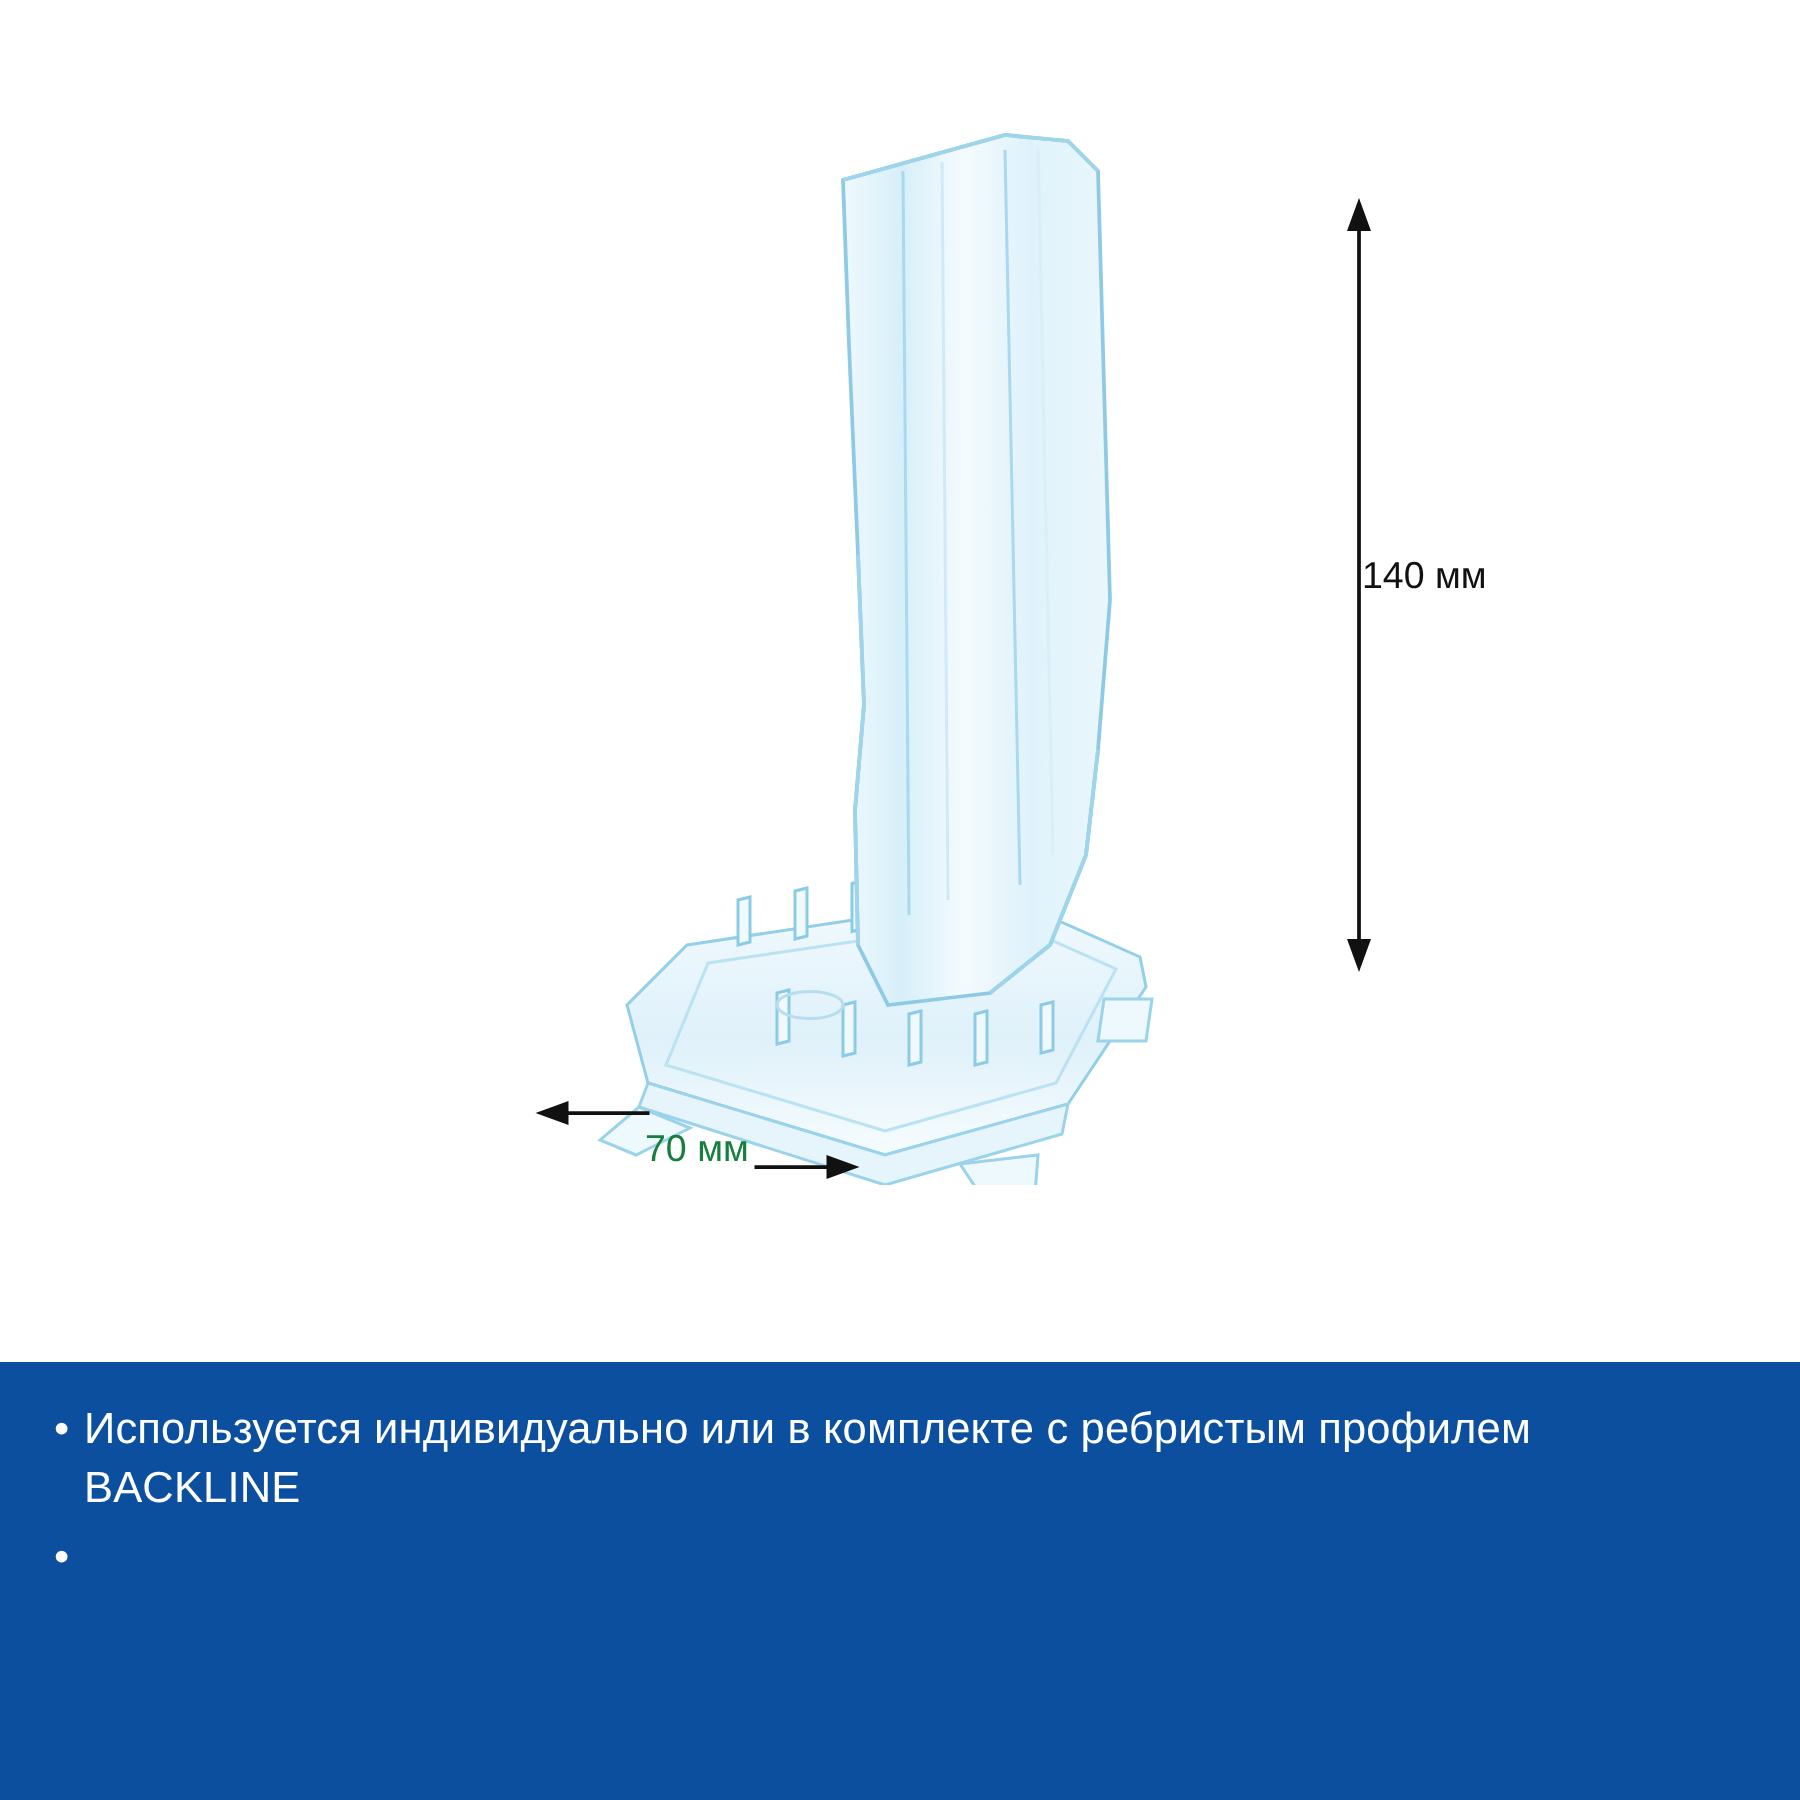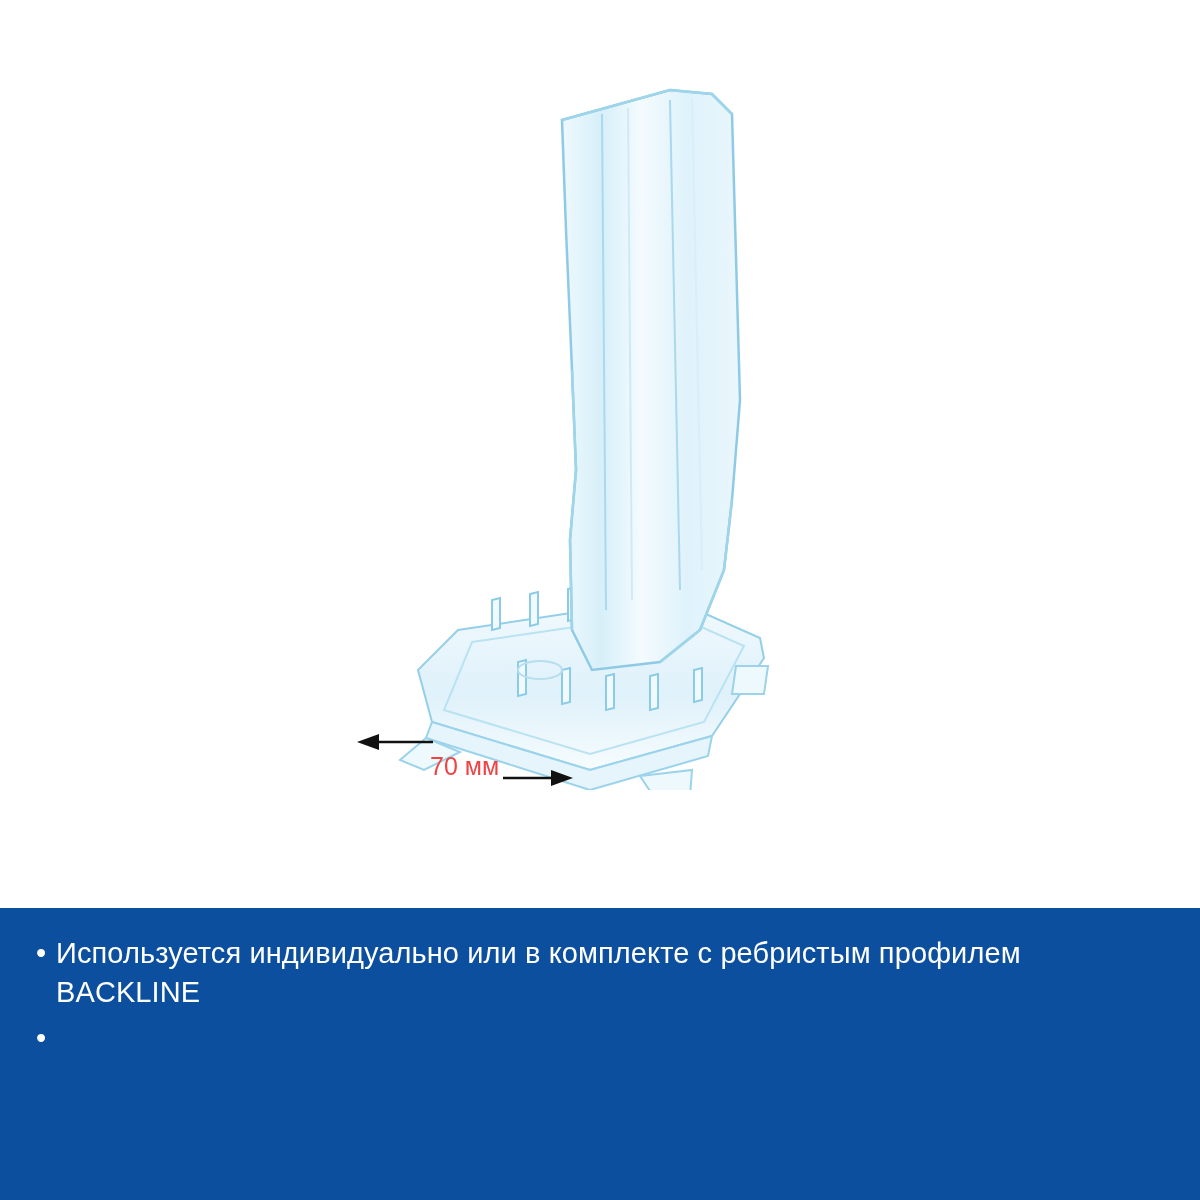--- a/index.html
+++ b/index.html
@@ -61,21 +61,21 @@
     left: 355px;
     top: 720px;
     width: 260px;
     height: 90px;
   }
   .dim-width .label {
     position: absolute;
     left: 75px;
     top: 32px;
     font-size: 25px;
-    color: #ef4444;
+    color: #15803d;
     white-space: nowrap;
   }
 
   
   .feature-panel {
     position: absolute;
     left: 0;
     top: 908px;
     width: 1200px;
     height: 292px;
@@ -167,20 +167,28 @@
         <path d="M352 28 L362 500" fill="none" stroke="#d8eff9" stroke-width="2"></path>
 
         <path d="M222 50 L330 20 L372 24 L392 44" fill="none" stroke="#9ed5ea" stroke-width="2.5"></path>
 
         <path d="M392 430 L384 500 L360 560 L320 592" fill="none" stroke="#9ed5ea" stroke-width="2.5"></path>
 
         <path d="M232 300 L236 400 L230 470 L232 560" fill="none" stroke="#9ed5ea" stroke-width="2.5"></path>
       </g>
     </svg>
 
+    <div class="dim-height">
+      <svg width="200" height="520" viewBox="0 0 200 520">
+        <line x1="46" y1="18" x2="46" y2="502" stroke="#111111" stroke-width="2.5"></line>
+        <polygon points="46,2 38,24 54,24" fill="#111111"></polygon>
+        <polygon points="46,518 38,496 54,496" fill="#111111"></polygon>
+      </svg>
+      <div class="label">140 мм</div>
+    </div>
 
     <div class="dim-width">
       <svg width="260" height="90" viewBox="0 0 260 90">
         <line x1="18" y1="22" x2="78" y2="22" stroke="#111111" stroke-width="2.5"></line>
         <polygon points="2,22 24,14 24,30" fill="#111111"></polygon>
         <line x1="148" y1="58" x2="202" y2="58" stroke="#111111" stroke-width="2.5"></line>
         <polygon points="218,58 196,50 196,66" fill="#111111"></polygon>
       </svg>
       <div class="label">70 мм</div>
     </div>

